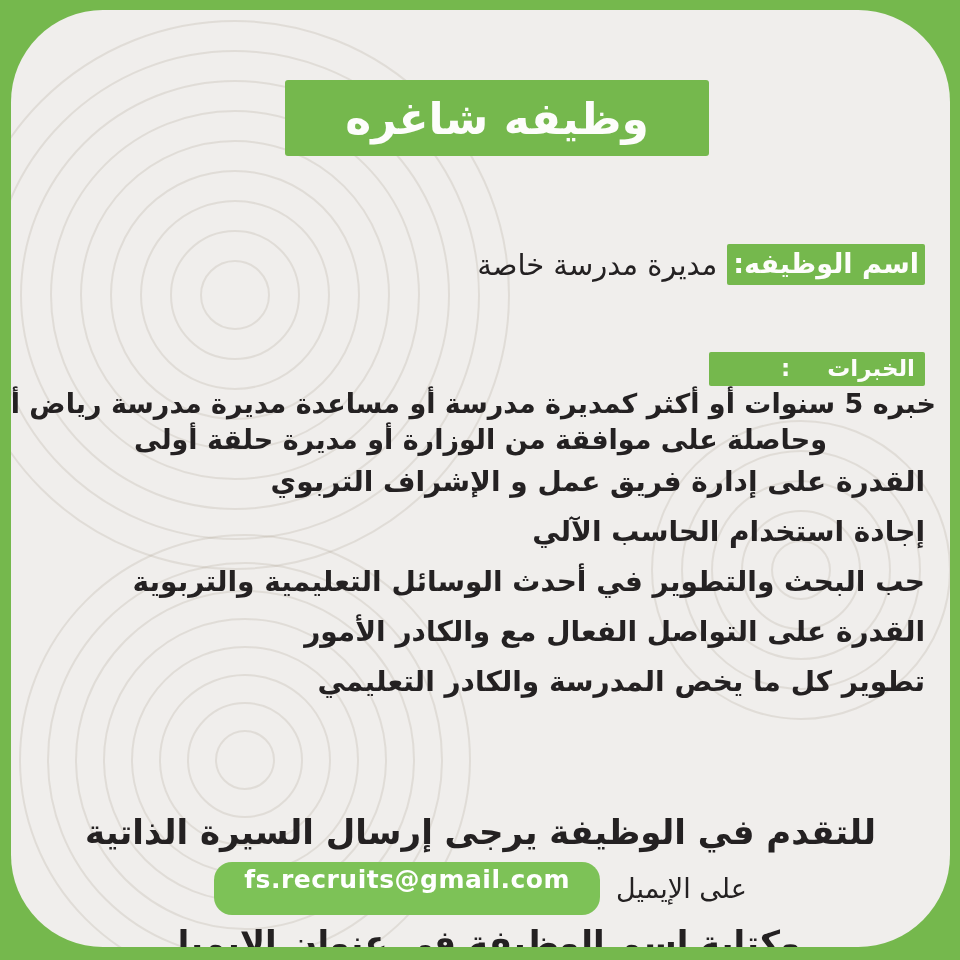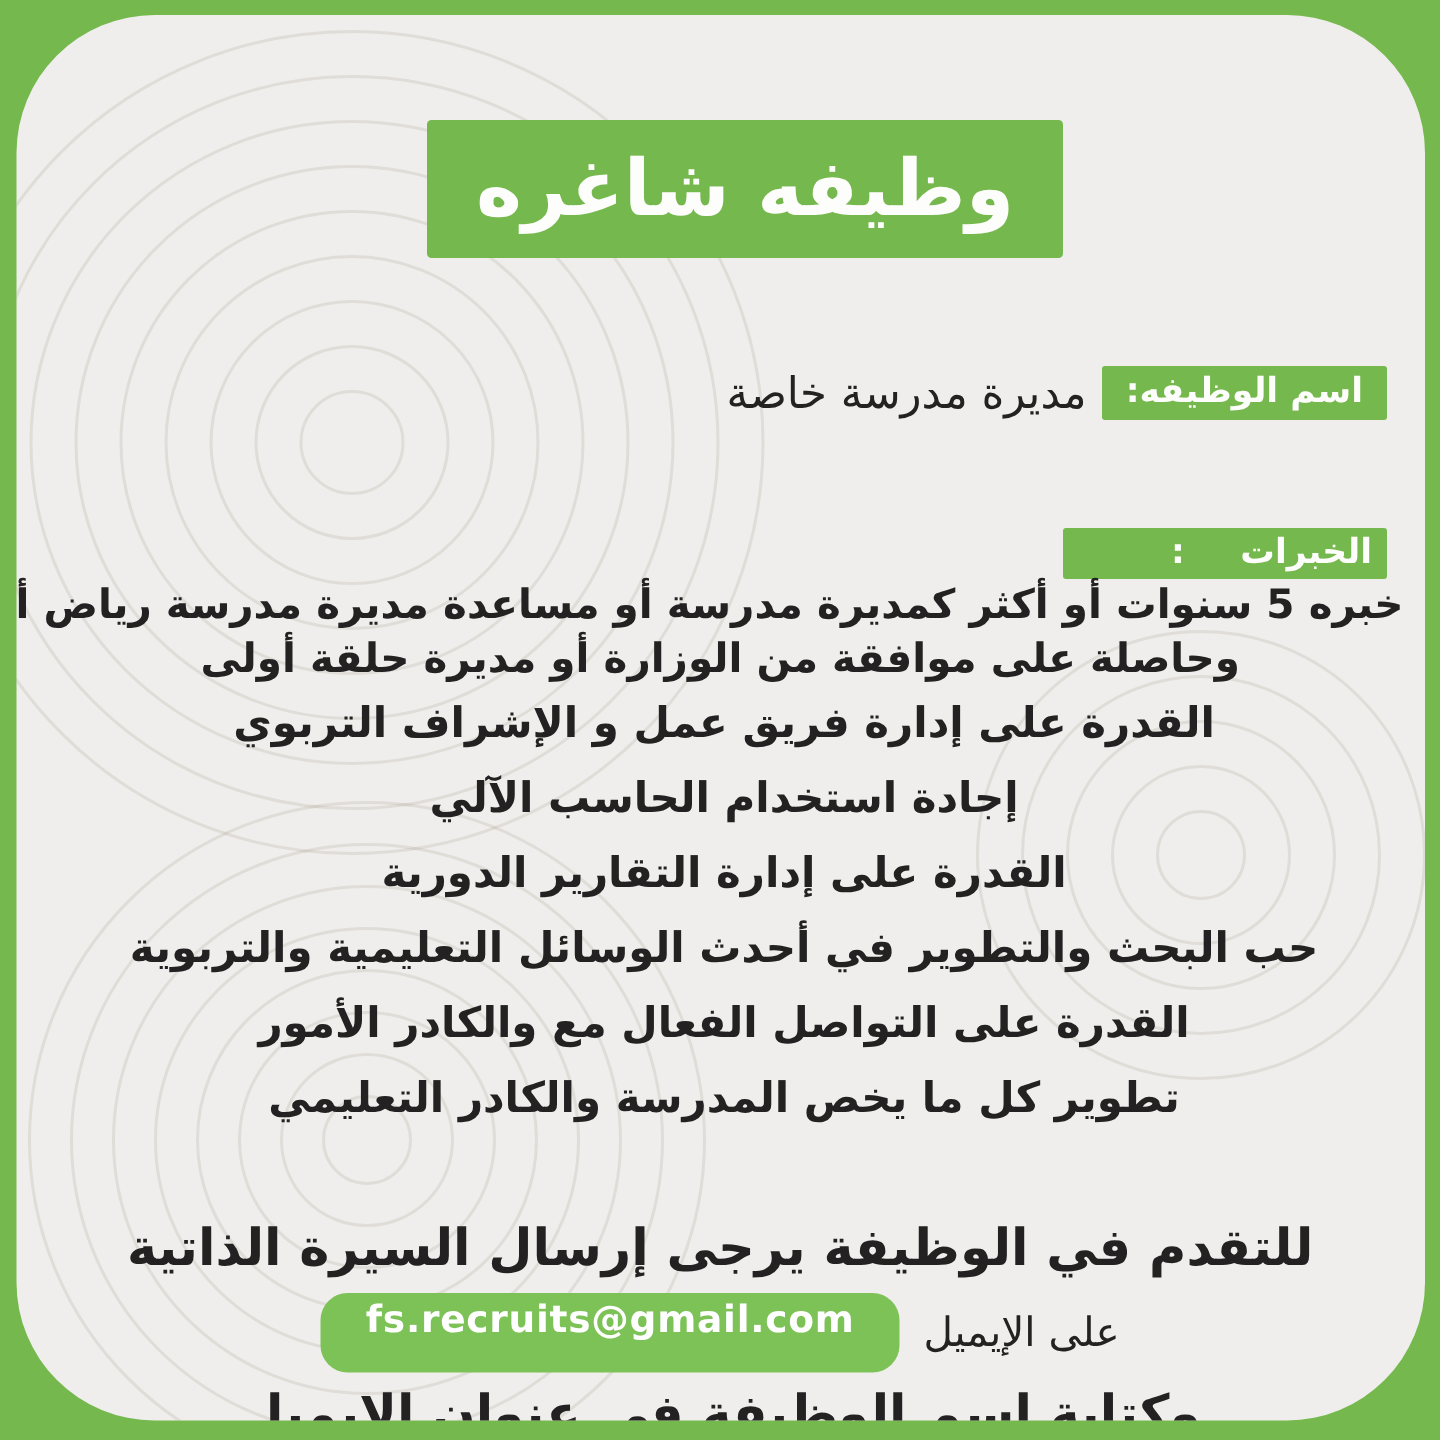--- a/index.html
+++ b/index.html
@@ -26,38 +26,38 @@
   }
   .rings{position:absolute;inset:0;pointer-events:none;}
   .ring{
     position:absolute;
     border:2px solid rgba(168,158,142,0.22);
     border-radius:50%;
   }
   .banner{
     position:absolute;
     left:274px;top:70px;
-    width:424px;height:92px;
+    width:424px;height:76px;
     background:var(--green);
     border-radius:3px;
     display:flex;align-items:center;justify-content:center;
     color:#fdfdfb;
-    font-size:52px;font-weight:bold;
+    font-size:44px;font-weight:bold;
   }
   .job-row{
     position:absolute;
     top:234px;right:25px;
     display:flex;align-items:center;gap:10px;
     direction:rtl;
   }
   .green-label{
     background:var(--green);
     color:#fdfdfb;
-    font-size:23px;font-weight:bold;
-    padding:4px 16px 6px;
+    font-size:27px;font-weight:bold;
+    padding:4px 6px 6px;
     border-radius:2px;
   }
   .job-value{
     font-size:29px;font-weight:normal;
   }
   .exp-label{
     position:absolute;
     top:342px;right:25px;
     width:216px;height:34px;
     background:var(--green);
@@ -81,21 +81,20 @@
     position:absolute;
     top:447px;right:25px;left:30px;
     direction:rtl;
     text-align:right;
     list-style:none;
     font-size:28px;font-weight:bold;
   }
   .req-list li{
     line-height:50px;
     white-space:nowrap;
-    text-align:center;
   }
   .footer-line{
     position:absolute;
     left:0;right:0;
     text-align:center;
     direction:rtl;
     font-size:34px;font-weight:bold;
   }
   .apply-line{top:802px;}
   .subject-line{top:913px;}
@@ -161,21 +160,20 @@
   </div>
 
   <div class="intro">
     <div>خبره 5 سنوات أو أكثر كمديرة مدرسة أو مساعدة مديرة مدرسة رياض أطفال</div>
     <div>وحاصلة على موافقة من الوزارة أو مديرة حلقة أولى</div>
   </div>
 
   <ul class="req-list">
     <li>القدرة على إدارة فريق عمل و الإشراف التربوي</li>
     <li>إجادة استخدام الحاسب الآلي</li>
-    <li>القدرة على إدارة التقارير الدورية</li>
     <li>حب البحث والتطوير في أحدث الوسائل التعليمية والتربوية</li>
     <li>القدرة على التواصل الفعال مع والكادر الأمور</li>
     <li>تطوير كل ما يخص المدرسة والكادر التعليمي</li>
   </ul>
 
   <div class="footer-line apply-line">للتقدم في الوظيفة يرجى إرسال السيرة الذاتية</div>
 
   <div class="email-row">
     <span class="email-label">على الإيميل</span>
     <span class="email-pill">fs.recruits@gmail.com</span>

